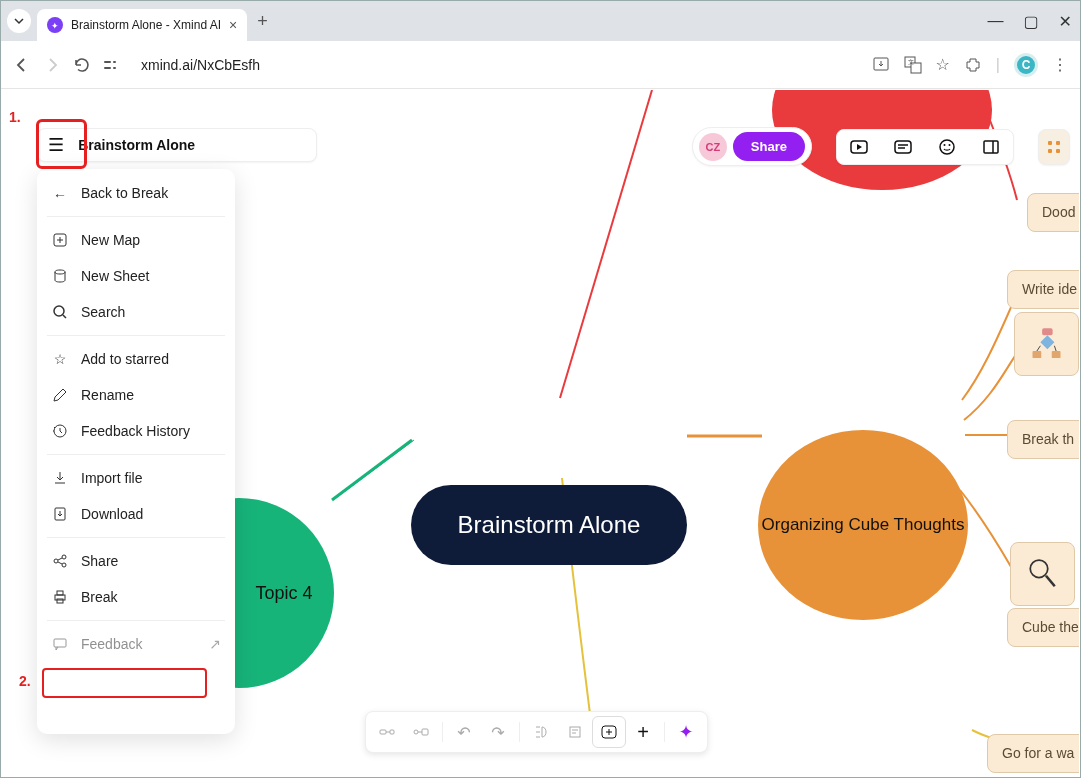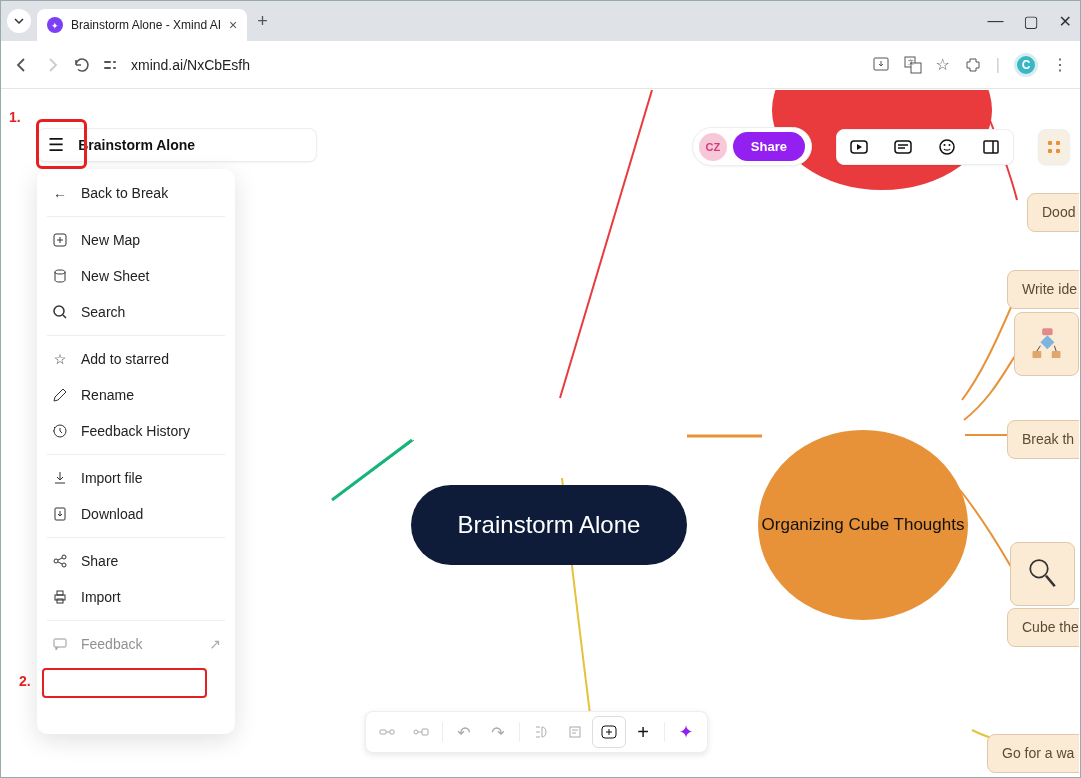--- a/index.html
+++ b/index.html
@@ -14,21 +14,21 @@
 .favicon-inner { width: 8px; height: 8px; color: #fff; font-size: 9px; }
 .tab-title { font-size: 12px; color: #222; flex: 1; }
 .tab-close { color: #555; font-size: 14px; cursor: pointer; }
 .new-tab { margin-left: 10px; color: #555; font-size: 18px; cursor: pointer; }
 .window-controls { position: absolute; right: 8px; display: flex; gap: 20px; align-items: center; }
 .window-controls span { color: #333; cursor: pointer; }
 
 .browser-bar { height: 48px; background: #fff; border-bottom: 1px solid #e5e5e5; display: flex; align-items: center; padding: 0 12px; gap: 12px; }
 .nav-icon { color: #555; cursor: pointer; display: flex; align-items: center; }
 .nav-icon.disabled { color: #bbb; }
-.url-area { flex: 1; display: flex; align-items: center; gap: 10px; }
+.url-area { flex: 1; display: flex; align-items: center; gap: 20px; }
 .site-info { width: 18px; height: 16px; color: #555; }
 .url-text { font-size: 14px; color: #222; }
 .bar-right { display: flex; align-items: center; gap: 14px; }
 .bar-right span, .bar-right svg { color: #555; cursor: pointer; }
 .profile-badge { width: 24px; height: 24px; border-radius: 50%; background: #3bb6c4; color: #fff; display: flex; align-items: center; justify-content: center; font-size: 12px; font-weight: 600; border: 3px solid #d7eef1; }
 
 
 .app { position: absolute; top: 89px; left: 1px; right: 1px; bottom: 1px; background: #fff; overflow: hidden; }
 .canvas { position: absolute; inset: 0; }
 
@@ -166,20 +166,23 @@
         <path d="M560 388 C570 480 580 560 590 640" stroke="#e5c23b" stroke-width="2" fill="none"></path>
         <path d="M970 640 C990 650 1000 650 1000 650" stroke="#e5c23b" stroke-width="2" fill="none"></path>
       </svg>
 
       <div class="red-node"></div>
       <div class="center-node">
           <span>Brainstorm Alone</span>
         </div>
       <div class="orange-node">
           <span>Organizing Cube Thoughts</span>
+        </div>
+      <div class="green-node">
+          <span>Topic 4</span>
         </div>
 
       <div class="branch-box" style="left:1025px; top:103px;"><span>Dood</span></div>
       <div class="branch-box" style="left:1005px; top:180px;"><span>Write ide</span></div>
       <div class="branch-box" style="left:1012px; top:222px; height:64px; width:65px; display:flex; align-items:center; justify-content:center;">
         <svg width="40" height="40" viewBox="0 0 40 40">
           <rect x="15" y="2" width="12" height="8" rx="2" fill="#e08a8a"></rect>
           <path d="M21 10 L13 18 L21 26 L29 18 Z" fill="#7db4e0"></path>
           <rect x="4" y="28" width="10" height="8" rx="1" fill="#e0a66b"></rect>
           <rect x="26" y="28" width="10" height="8" rx="1" fill="#e0a66b"></rect>
@@ -336,21 +339,21 @@
       <span>Share</span>
     </div>
     <div class="menu-item">
       <span class="micon">
           <svg width="16" height="16" viewBox="0 0 16 16">
             <rect x="3" y="6" width="10" height="5" stroke="#333" fill="none"></rect>
             <rect x="5" y="2" width="6" height="4" stroke="#333" fill="none"></rect>
             <rect x="5" y="10" width="6" height="4" stroke="#333" fill="none"></rect>
           </svg>
         </span>
-      <span>Import</span>
+      <span>Break</span>
     </div>
     <div class="menu-divider"></div>
     <div class="menu-item" style="opacity:0.5;">
       <span class="micon">
           <svg width="16" height="16" viewBox="0 0 16 16">
             <rect x="2" y="3" width="12" height="8" rx="1" stroke="#333" fill="none"></rect>
             <path d="M6 11l-2 3v-3" stroke="#333" fill="none"></path>
           </svg>
         </span>
       <span>Feedback</span>

